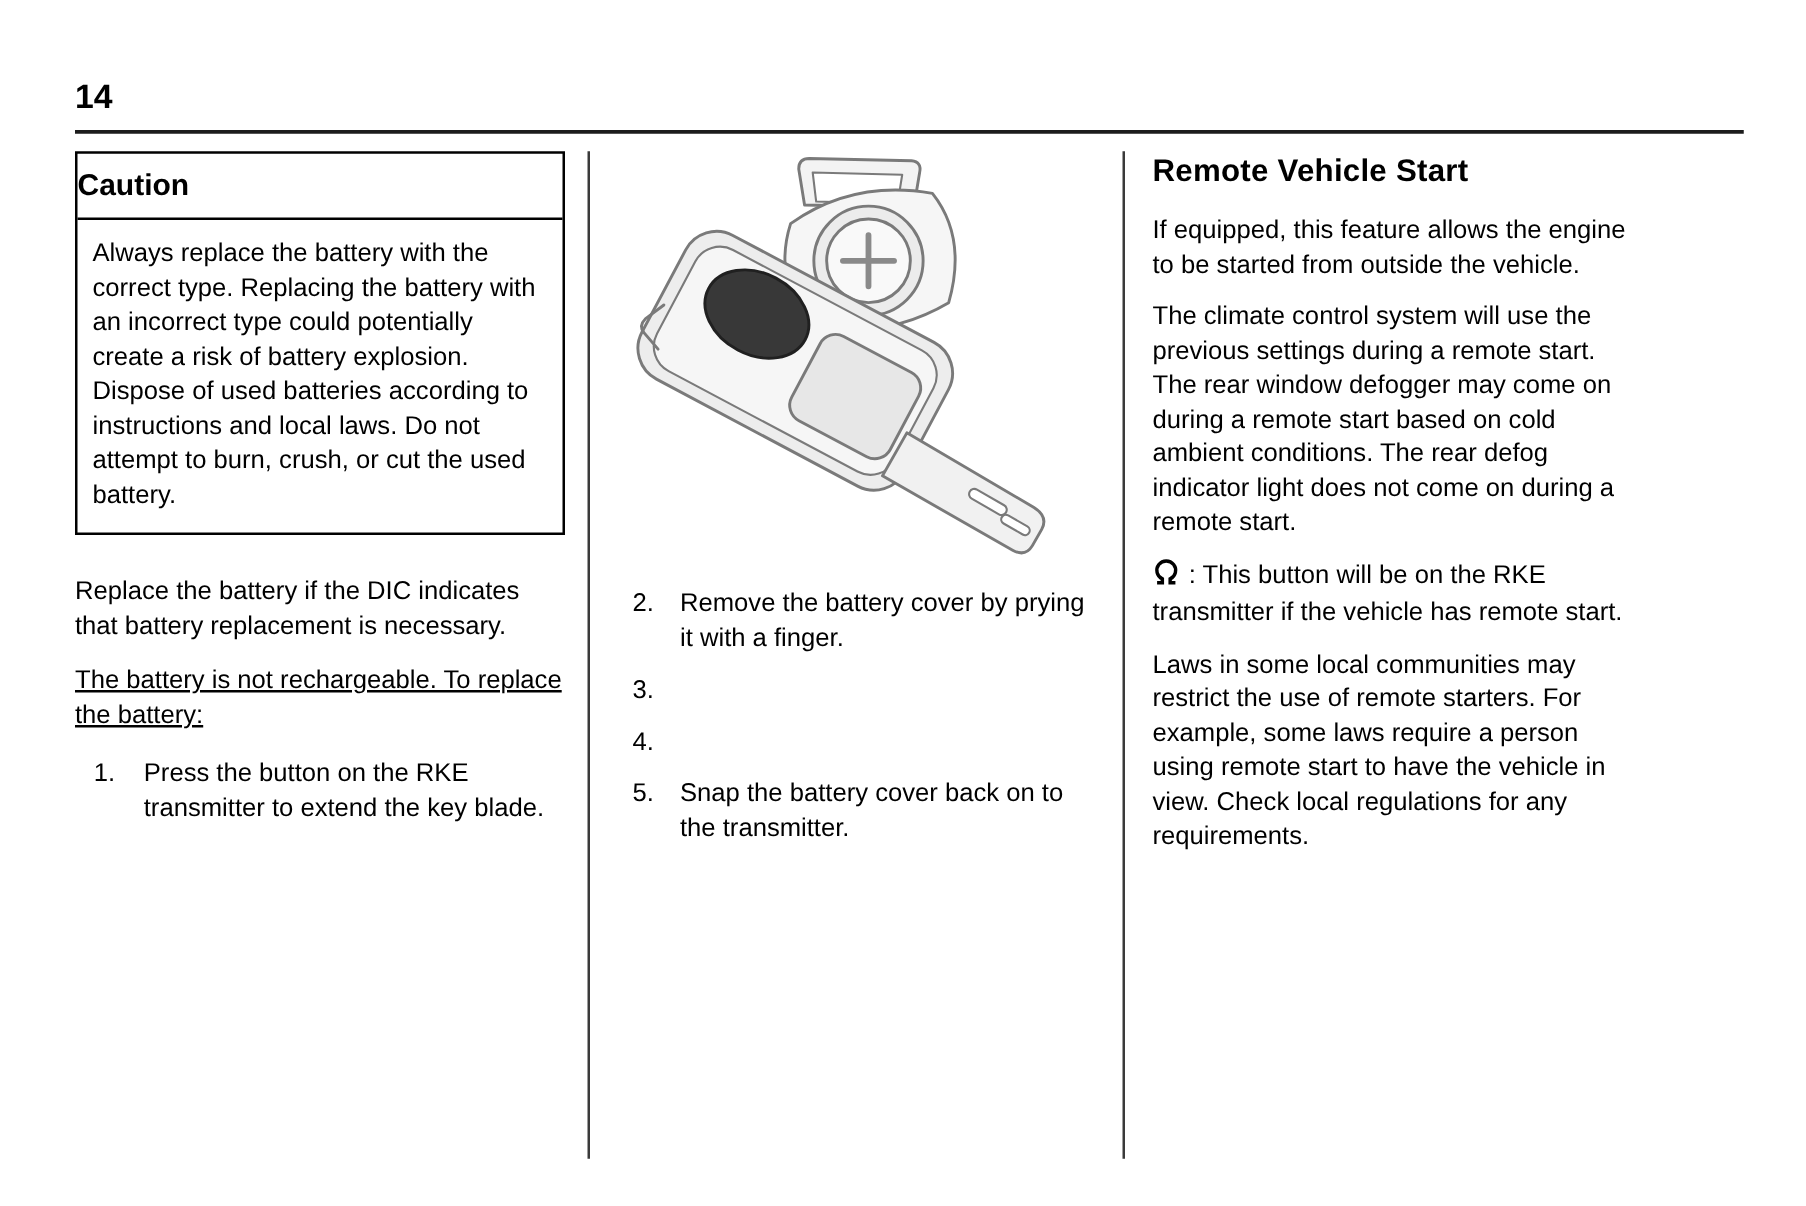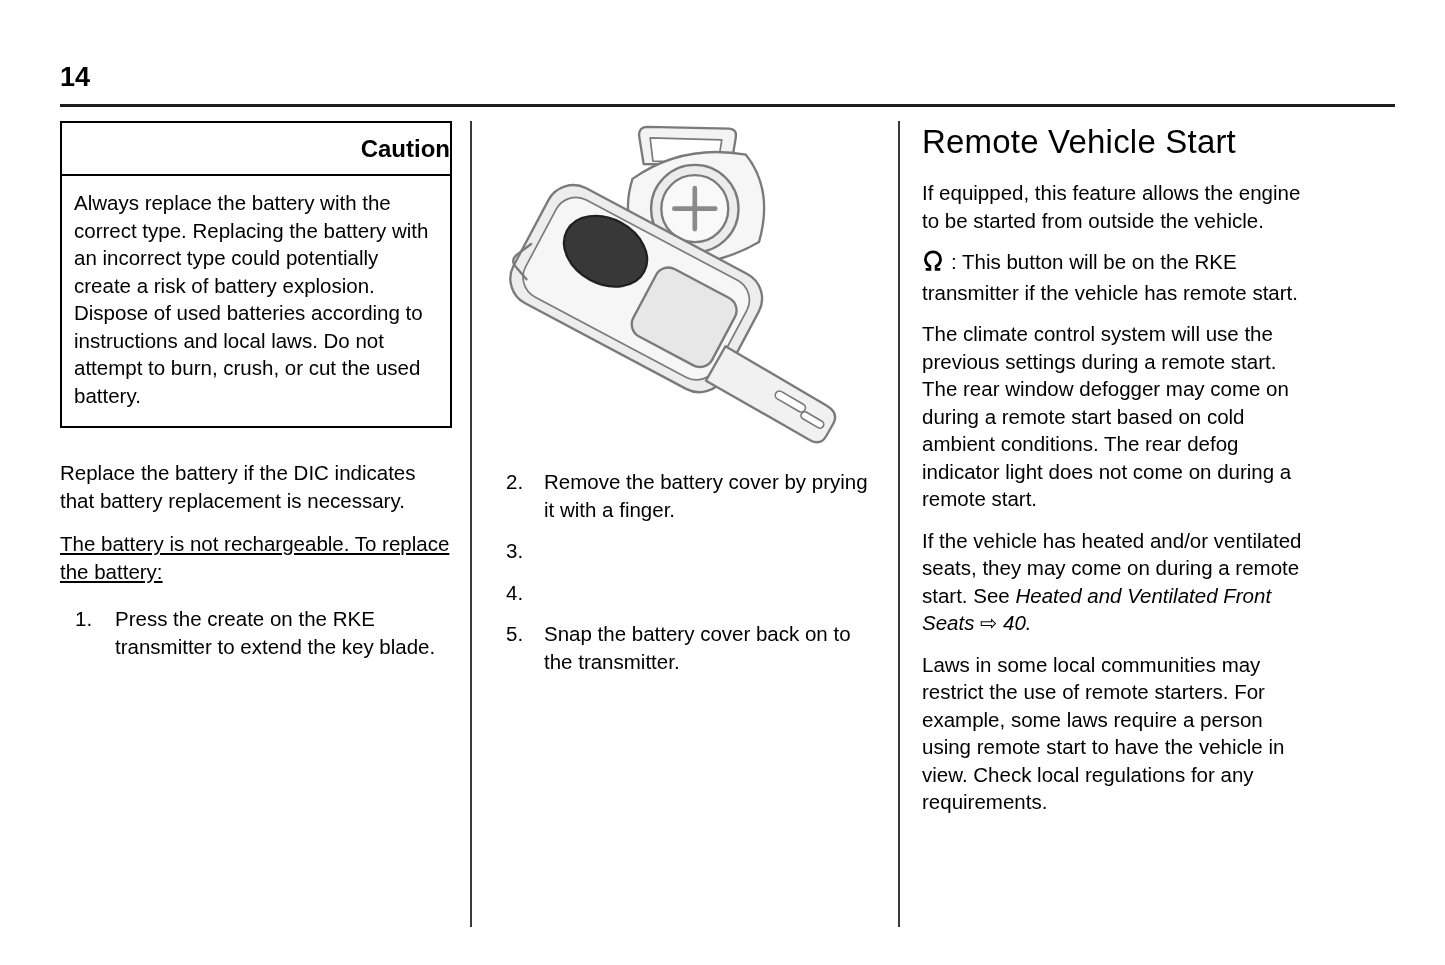--- a/index.html
+++ b/index.html
@@ -23,40 +23,40 @@
   .col-right { flex:1; max-width:392px; }
   .vrule { width:2px; height:806px; background:#3a3a3a; flex:0 0 2px; }
   .vrule.v1 { margin-left:18px; margin-right:34px; }
   .vrule.v2 { margin-left:16px; margin-right:22px; }
 
   p, .step { font-size:20.5px; line-height:27.5px; }
 
   
   .caution-box { border:2px solid #000; }
   .caution-title {
-    text-align:right; font-weight:bold; font-size:24px;
+    text-align:left; font-weight:bold; font-size:24px;
     padding:12px 0 11px; border-bottom:2px solid #000;
   }
   .caution-body { padding:13px 12px 17px 12px; }
 
   .mt-lg { margin-top:31px; }
   .mt    { margin-top:16px;text-decoration:underline; }
 
   
   .steps { list-style:none; margin-top:20px; }
   .step { display:flex; margin-bottom:14px; }
   .step-num { flex:0 0 38px; }
   .col-left .steps { padding-left:15px; }
   .col-left .step-num { flex:0 0 40px; }
 
   
   .figure { margin:2px 0 14px 0; }
 
   
-  .sec-heading { font-size:33px; font-weight:normal; margin:2px 0 18px 0; letter-spacing:.2px; }
+  .sec-heading { font-size:25px; font-weight:bold; margin:2px 0 18px 0; letter-spacing:.2px; }
   .col-right p { margin-bottom:14px; }
   .rs-icon { display:inline-block; vertical-align:-3px; margin-right:7px; }
   em { font-style:italic; }
 </style>
 </head>
 <body>
 
 <div class="page">
 
   <header class="hdr">
@@ -69,21 +69,21 @@
     <section class="col-left">
       <div class="caution-box">
         <div class="caution-title">Caution</div>
         <p class="caution-body">Always replace the battery with the correct type. Replacing the battery with an incorrect type could potentially create a risk of battery explosion. Dispose of used batteries according to instructions and local laws. Do not attempt to burn, crush, or cut the used battery.</p>
       </div>
       <p class="mt-lg">Replace the battery if the DIC indicates that battery replacement is necessary.</p>
       <p class="mt">The battery is not rechargeable. To replace the battery:</p>
       <ol class="steps">
         <li class="step">
           <span class="step-num">1.</span>
-          <span class="step-text">Press the create on the RKE transmitter to extend the key blade.</span>
+          <span class="step-text">Press the button on the RKE transmitter to extend the key blade.</span>
         </li>
       </ol>
     </section>
 
     <div class="vrule v1"></div>
 
     <section class="col-mid">
       <div class="figure">
         <svg viewBox="0 0 400 345" width="372" height="321" aria-hidden="true">
           <g fill="#fafafa" stroke="#7a7a7a" stroke-width="2.5" stroke-linejoin="round" stroke-linecap="round">
@@ -127,28 +127,25 @@
           <span class="step-text">Snap the battery cover back on to the transmitter.</span>
         </li>
       </ol>
     </section>
 
     <div class="vrule v2"></div>
 
     <section class="col-right">
       <h1 class="sec-heading">Remote Vehicle Start</h1>
       <p>If equipped, this feature allows the engine to be started from outside the vehicle.</p>
+      <p>The climate control system will use the previous settings during a remote start. The rear window defogger may come on during a remote start based on cold ambient conditions. The rear defog indicator light does not come on during a remote start.</p>
       <p>
         <span class="rs-icon">
           <svg width="22" height="22" viewBox="0 0 24 23" aria-hidden="true">
             <path d="M4,20.5 h4.6 v-3.4 a8.2,8.2 0 1 1 6.8,0 v3.4 h4.6" fill="none" stroke="#000" stroke-width="3"></path>
           </svg>
         </span><span>: This button will be on the RKE transmitter if the vehicle has remote start.</span>
-      </p>
-      <p>The climate control system will use the previous settings during a remote start. The rear window defogger may come on during a remote start based on cold ambient conditions. The rear defog indicator light does not come on during a remote start.</p>
-      <p>
-        <span>If the vehicle has heated and/or ventilated seats, they may come on during a remote start. See </span><em>Heated and Ventilated Front Seats</em><span> ⇨ </span><em>40.</em>
       </p>
       <p>Laws in some local communities may restrict the use of remote starters. For example, some laws require a person using remote start to have the vehicle in view. Check local regulations for any requirements.</p>
     </section>
 
   </div>
 </div>
 
 </body></html>

